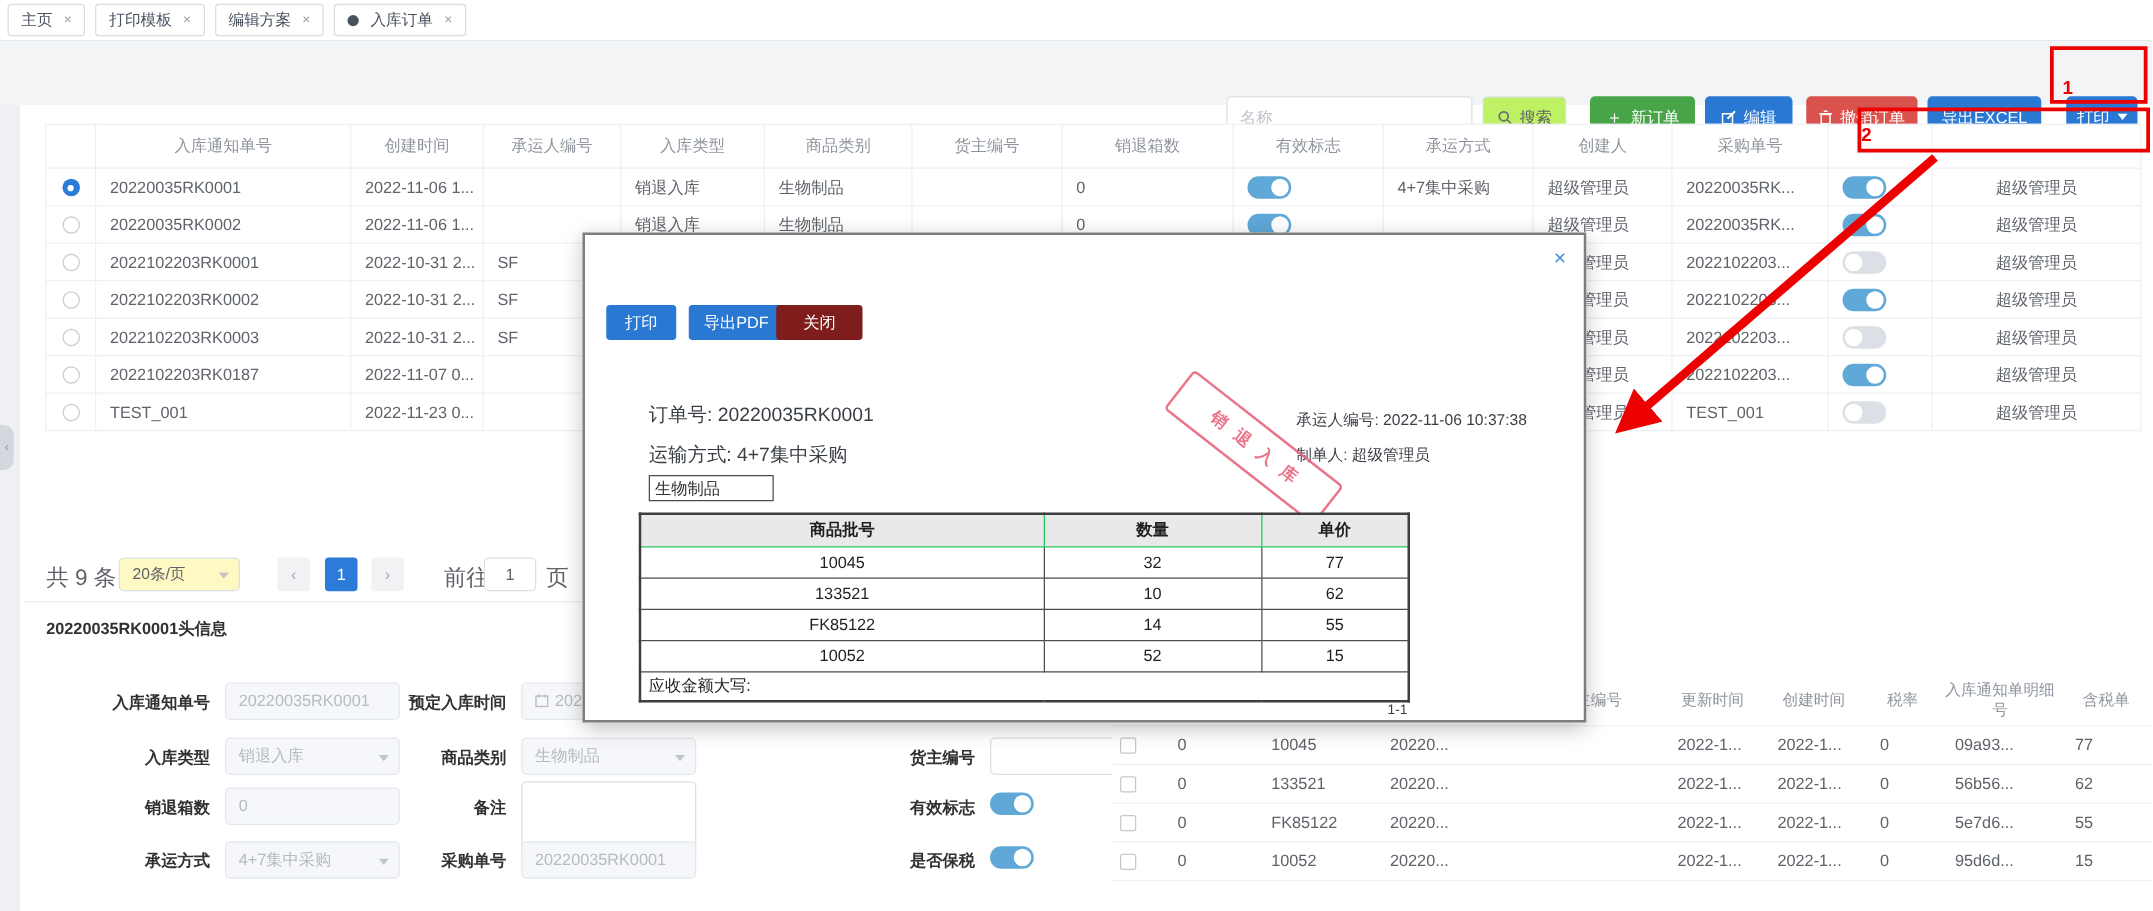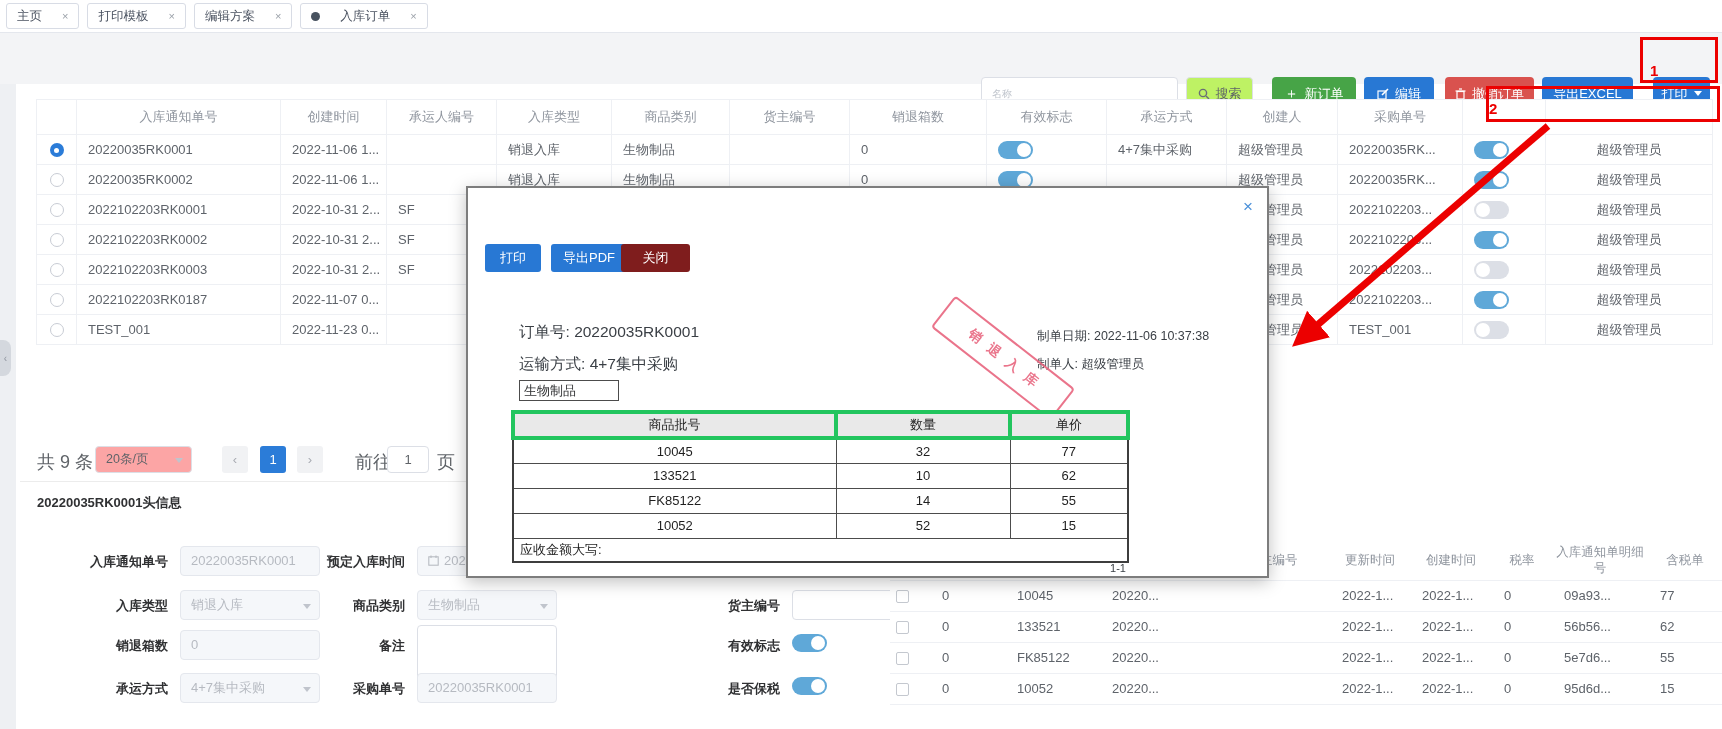--- a/index.html
+++ b/index.html
@@ -3,31 +3,31 @@
 <meta charset="utf-8">
 <style>
 *{margin:0;padding:0;box-sizing:border-box}
 html,body{width:1722px;height:729px;background:#fff}
 .page{position:relative;width:1722px;height:729px;overflow:hidden;background:#fff;
   font-family:"Liberation Sans","DejaVu Sans",sans-serif}
 
 .tabbar{position:absolute;left:0;top:0;width:1722px;height:33px;background:#fff;
   border-bottom:1px solid #e4e7ed;display:flex;align-items:center;padding-left:6px;gap:8px;z-index:5}
 .tab{height:26px;border:1px solid #d8dce5;border-radius:3px;background:#fff;display:flex;
-  align-items:center;padding:0 10px;font-size:12.5px;color:#4a5260;gap:20px;white-space:nowrap}
+  align-items:center;padding:0 10px;font-size:12.5px;color:#4a5260;gap:9px;white-space:nowrap}
 .tab .dot{width:9px;height:9px;border-radius:50%;background:#48525f}
 .tab .x{color:#9aa0a8;font-size:11px}
 
 .toolband{position:absolute;left:0;top:33px;width:1722px;height:51px;background:#f3f4f6;z-index:2}
 .btn{position:absolute;top:44px;height:33px;border:none;border-radius:4px;color:#fff;font-size:13px;
   display:flex;align-items:center;justify-content:center;gap:6px;font-family:inherit;white-space:nowrap}
 .btn.blue{background:#2878d4}.btn.green{background:#47a447}.btn.redb{background:#d9524e}
 .btn.plain{background:#bef264;border:1px solid #dcdfe6;color:#5f6368}
 .sinput{position:absolute;left:981px;top:44px;width:197px;height:33px;border:1px solid #dcdfe6;
-  border-radius:4px;padding:0 10px;font-size:10px;color:#5f6368;font-family:inherit;background:#fff}
+  border-radius:4px;padding:0 10px;font-size:13px;color:#5f6368;font-family:inherit;background:#fff}
 .sinput::placeholder{color:#bfc4cc}
 .caret-down{width:0;height:0;border-left:4px solid transparent;border-right:4px solid transparent;border-top:5px solid #fff}
 
 .grid{position:absolute;left:36px;top:99px;border-collapse:collapse;table-layout:fixed;background:#fff;z-index:3}
 .grid th{height:35px;font-size:13px;color:#8f959e;font-weight:normal;border:1px solid #eef0f4;
   text-align:center;background:#fff;padding:0;white-space:nowrap;overflow:hidden}
 .grid td{height:30px;font-size:13px;color:#5e636a;border:1px solid #eef0f4;padding:0 0 0 11px;
   text-align:left;white-space:nowrap;overflow:hidden}
 .grid td.ctr{text-align:center;padding:0}
 .rad{width:14px;height:14px;border-radius:50%;display:inline-block;vertical-align:middle;position:relative}
@@ -38,21 +38,21 @@
 .tgl.on{background:#5fa8d8}.tgl.off{background:#dcdfe6}
 .tgl::after{content:"";position:absolute;top:2px;width:14px;height:14px;border-radius:50%;background:#fff}
 .tgl.on::after{right:2px}.tgl.off::after{left:2px}
 
 .lstrip{position:absolute;left:0;top:84px;width:16px;height:645px;background:#eef0f3;z-index:1}
 .lhandle{position:absolute;left:0;top:340px;width:11px;height:36px;background:#d4d8de;
   border-radius:0 8px 8px 0;z-index:2;color:#8f959e;font-size:10px;display:flex;align-items:center;justify-content:center}
 
 .ptext{position:absolute;font-size:18px;color:#5f6368;white-space:nowrap}
 .psel{position:absolute;left:95px;top:446px;width:97px;height:27px;border:1px solid #dcdfe6;border-radius:4px;
-  background:#fca5a5;font-size:12.5px;color:#5f6368;line-height:25px;padding-left:10px}
+  background:#fef9c3;font-size:12.5px;color:#5f6368;line-height:25px;padding-left:10px}
 .psel .sc{position:absolute;right:8px;top:11px;border-left:4px solid transparent;border-right:4px solid transparent;border-top:5px solid #c0c4cc}
 .pbtn{position:absolute;top:446px;width:26px;height:27px;border-radius:3px;background:#f1f2f4;color:#a8abb2;
   font-size:13px;display:flex;align-items:center;justify-content:center}
 .pcur{position:absolute;left:260px;top:446px;width:26px;height:27px;border-radius:3px;background:#2b7cd8;
   color:#fff;font-size:13px;display:flex;align-items:center;justify-content:center}
 .pinput{position:absolute;left:387px;top:446px;width:42px;height:27px;border:1px solid #dcdfe6;border-radius:4px;
   text-align:center;font-size:13px;color:#5f6368;font-family:inherit;background:#fff}
 
 .sectitle{position:absolute;left:37px;top:494px;font-size:13px;font-weight:bold;color:#303133;z-index:3}
 .flabel{position:absolute;text-align:right;font-weight:bold;font-size:13px;color:#303133;white-space:nowrap;z-index:3}
@@ -82,21 +82,21 @@
 .mtitle{position:absolute;left:0;top:92px;width:100%;text-align:center;font-size:21px;font-weight:bold;color:#303133}
 .minfo{position:absolute;font-size:15.5px;color:#3a3f45;white-space:nowrap}
 .minfo2{position:absolute;font-size:12.5px;color:#3a3f45;white-space:nowrap}
 .stamp{position:absolute;left:459px;top:150px;width:152px;height:40px;border:2px solid #e8667f;border-radius:4px;
   transform:rotate(38deg);display:flex;align-items:center;justify-content:center;opacity:.9}
 .stamp span{color:#e8667f;font-size:13.5px;font-weight:bold;letter-spacing:10px;padding-left:10px}
 .catbox{position:absolute;left:51px;top:192px;width:100px;height:21px;border:1px solid #4c4c4c;
   font-size:13px;color:#303133;line-height:19px;padding-left:4px}
 .mtable{position:absolute;left:43px;top:222px;width:615px;border-collapse:collapse;table-layout:fixed;
   border:2px solid #3e3e3e}
-.mtable th{background:#e9e9e9;border:4px solid #22c55e;height:26px;font-size:13px;color:#1f1f1f;font-weight:normal}
+.mtable th{background:#e9e9e9;border:1px solid #22c55e;height:26px;font-size:13px;color:#1f1f1f;font-weight:bold}
 .mtable td{border:1px solid #4c4c4c;height:25px;text-align:center;font-size:13px;color:#1f1f1f}
 .mtable td.amt{text-align:left;padding-left:6px;height:24px}
 .mpage{position:absolute;left:43px;top:374px;width:615px;text-align:right;font-size:11px;color:#3a3f45}
 
 .redbox{position:absolute;border:3px solid #ec0000;z-index:50;pointer-events:none}
 .reddigit{position:absolute;color:#ec0000;font-size:15px;font-weight:bold;z-index:55}
 .ddpanel{position:absolute;left:1489px;top:89px;width:228px;height:30px;background:#fff;
   border:1px solid #e8eaef;box-shadow:0 2px 8px rgba(0,0,0,.12);z-index:40;
   font-size:12.5px;color:#3a6fc4;line-height:28px;padding-left:8px;white-space:nowrap;overflow:hidden}
 .arrowsvg{position:absolute;left:0;top:0;z-index:45;pointer-events:none}
@@ -445,21 +445,21 @@
       </tbody>
   </table>
 
   <div class="modal">
     <div class="mclose">×</div>
     <button class="mbtn" style="left:17px;width:56px;background:#2878d4">打印</button>
     <button class="mbtn" style="left:83px;width:76px;background:#2878d4">导出PDF</button>
     <button class="mbtn" style="left:153px;width:69px;background:#7f1d1d">关闭</button>
     <div class="minfo" style="left:51px;top:134px"><span>订单号: </span><span>20220035RK0001</span></div>
     <div class="minfo" style="left:51px;top:166px"><span>运输方式: </span><span>4+7集中采购</span></div>
-    <div class="minfo2" style="left:569px;top:140px"><span>制单日期: </span><span>2022-11-06 10:37:38</span></div>
+    <div class="minfo2" style="left:569px;top:140px"><span>承运人编号: </span><span>2022-11-06 10:37:38</span></div>
     <div class="minfo2" style="left:569px;top:168px"><span>制单人: </span><span>超级管理员</span></div>
     <div class="stamp">
         <span>销退入库</span>
       </div>
     <div class="catbox">生物制品</div>
     <table class="mtable">
       <colgroup>
           <col style="width:323px">
           <col style="width:174px">
           <col style="width:118px">

